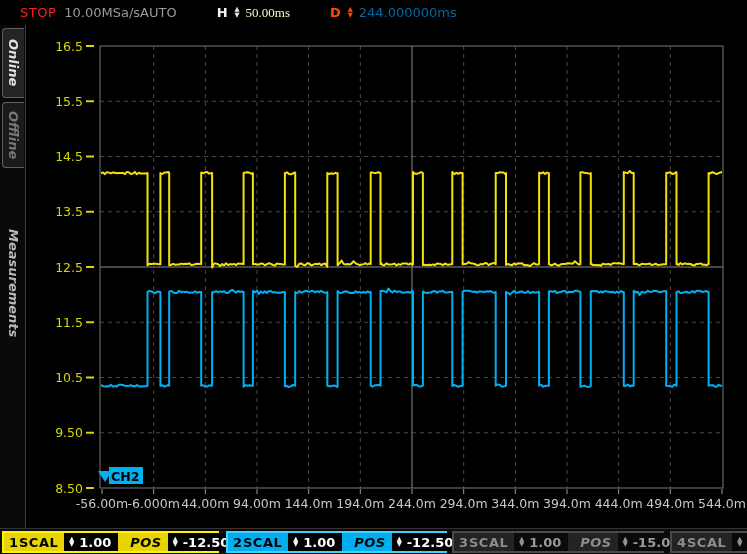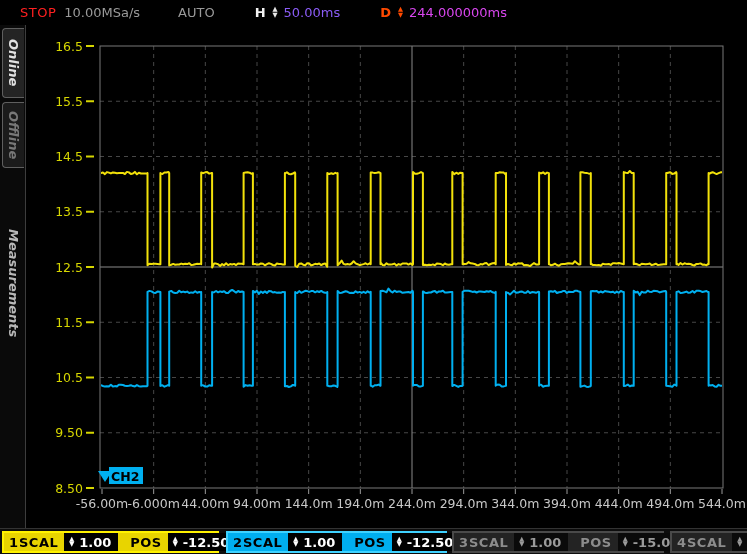--- a/index.html
+++ b/index.html
@@ -8,23 +8,23 @@
     background:#000;font-family:"DejaVu Sans","Liberation Sans",sans-serif;
     -webkit-font-smoothing:antialiased;
   }
   
   .topbar{
     position:absolute;left:12px;top:0;width:747px;height:25px;background:#000;
     display:flex;align-items:center;font-size:13px;color:#9a9a9a;z-index:5;
   }
   .topbar .status{color:#ff2020;margin-left:8px;letter-spacing:.5px;}
   .topbar .srate{margin-left:8px;}
-  .topbar .tmode{margin-left:38px;}
+  .topbar .tmode{}
   .topbar .hlab{margin-left:40px;color:#f2f2f2;font-weight:bold;}
-  .topbar .hval{margin-left:6px;color:#8b5cf6;}
+  .topbar .hval{margin-left:6px;color:#fef9c3;font-family:Liberation Serif, serif;}
   .topbar .dlab{margin-left:40px;color:#ff4a00;font-weight:bold;}
   .topbar .dval{margin-left:6px;color:#ff4a00;}
   .ud{display:inline-flex;flex-direction:column;justify-content:center;
       margin-left:7px;font-size:6.5px;line-height:5.5px;}
   .ud.white{color:#e8e8e8;} .ud.orange{color:#ff4a00;}
   
   .sidebar{
     position:absolute;left:0;top:25px;width:26px;height:503px;background:#0a0a0a;
     border-right:1px solid #3d3d3d;z-index:4;box-sizing:border-box;
   }
@@ -49,21 +49,21 @@
     position:absolute;left:0;top:528px;width:747px;height:26px;background:#0d0d0d;
     border-top:1px solid #333;box-sizing:border-box;z-index:5;
   }
   .ch-block{
     position:absolute;top:2px;height:22px;display:flex;align-items:center;
     box-sizing:border-box;border:2px solid #444;padding:0 4px;font-weight:bold;
     font-size:13px;cursor:pointer;
   }
   .ch-num{width:11px;text-align:center;flex:none;}
   .ch-lab{flex:none;letter-spacing:.5px;}
-  .pos-lab{margin-left:12px;}
+  .pos-lab{margin-left:12px;font-style:italic;}
   .val-box{
     margin-left:6px;background:#000;height:18px;display:flex;align-items:center;
     padding:0 5px;box-sizing:border-box;font-weight:bold;flex:none;cursor:pointer;
   }
   .val-box .ud{margin-left:0;margin-right:5px;}
   .scal-box{width:54px;} .pos-box{width:62px;}
   .ch1{left:2px;width:217px;}
   .ch2{left:226px;width:221px;}
   .ch3{left:452px;width:212px;}
   .ch4{left:670px;width:210px;}
@@ -79,21 +79,21 @@
   <span class="ud white">
       <span>▲</span>
       <span>▼</span>
     </span>
   <span class="hval">50.00ms</span>
   <span class="dlab" style="color: rgb(255, 74, 0);">D</span>
   <span class="ud orange">
       <span>▲</span>
       <span>▼</span>
     </span>
-  <span class="dval" style="color: #d946ef; text-align: right;">244.000000ms</span>
+  <span class="dval" style="color: #0369a1; text-align: right;">244.000000ms</span>
 </div>
 
 <div class="sidebar">
   <div class="vtab on">Online</div>
   <div class="vtab off">Offline</div>
   <div class="vlabel">Measurements</div>
 </div>
 
 <svg id="plot-svg" width="747" height="554" viewBox="0 0 747 554">
     <g>

